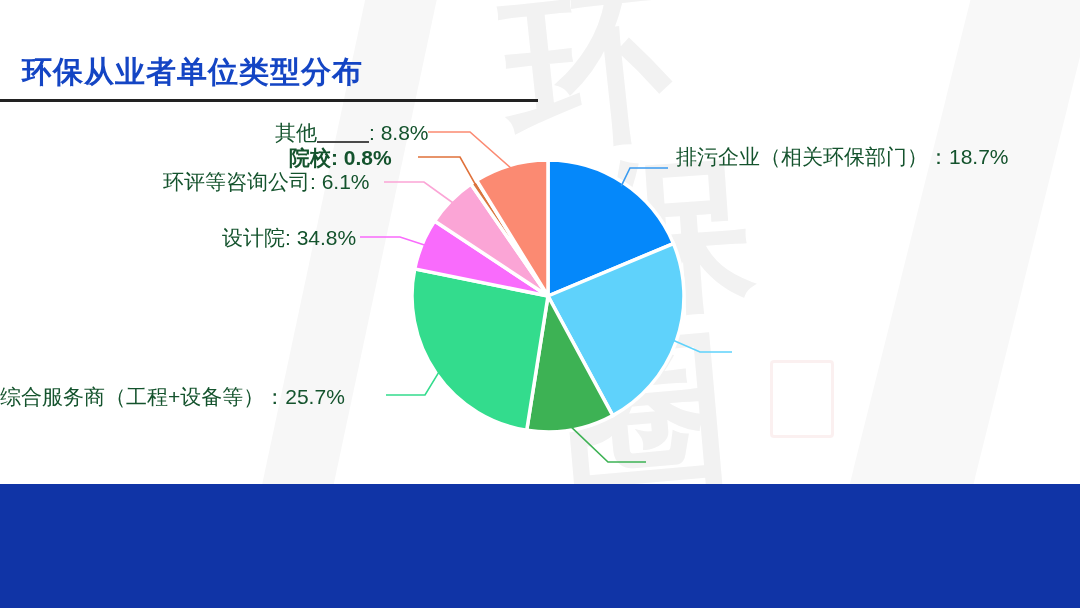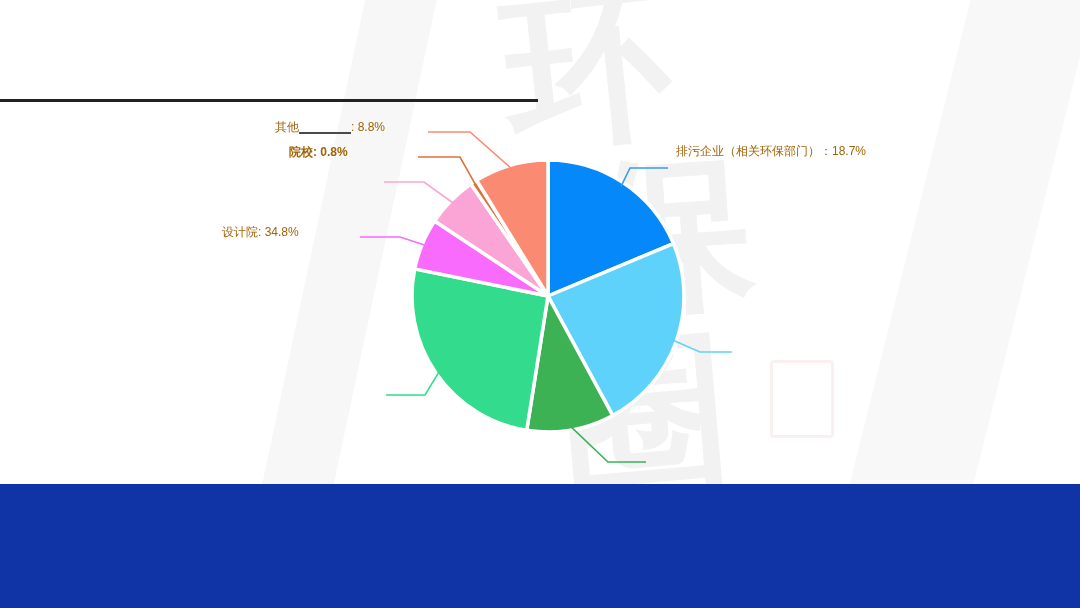--- a/index.html
+++ b/index.html
@@ -48,21 +48,21 @@
   .footer{
     position:absolute;left:0;top:484px;width:1080px;height:124px;
     background:#1034a6;
   }
 
   
   #chart-wrap{position:absolute;left:0;top:0;width:1080px;height:608px;}
   #chart-svg{position:absolute;left:0;top:0;}
 
   .lbl{
-    position:absolute;font-size:12px;color:#a16207;white-space:nowrap;
+    position:absolute;font-size:21px;color:#14532d;white-space:nowrap;
     font-family:"Liberation Sans","DejaVu Sans",sans-serif;
   }
   .lbl-r{text-align:left;}
   .lbl-l{text-align:right;}
   .blank-underline{
     display:inline-block;width:52px;border-bottom:2px solid #4a4a4a;
     vertical-align:-3px;
   }
 </style>
 </head>
@@ -70,20 +70,21 @@
 
 <div id="stage">
 
   <div class="wm-stripe"></div>
   <div class="wm-stripe2"></div>
   <div class="wm wm-1">环</div>
   <div class="wm wm-2">保</div>
   <div class="wm wm-3">圈</div>
   <div class="wm-seal"></div>
 
+  <div class="title">环保从业者单位类型分布</div>
   <div class="title-rule"></div>
 
   <div id="chart-wrap">
     <svg id="chart-svg" width="1080" height="608" viewBox="0 0 1080 608">
       <g id="slices">
           <path d="M 548 296 L 548.00 160.00 A 136 136 0 0 1 673.48 243.56 Z" fill="#0588fa" stroke="#ffffff" stroke-width="3.5"></path>
           <path d="M 548 296 L 673.48 243.56 A 136 136 0 0 1 612.77 415.59 Z" fill="#5fd2fb" stroke="#ffffff" stroke-width="3.5"></path>
           <path d="M 548 296 L 612.77 415.59 A 136 136 0 0 1 526.72 430.33 Z" fill="#3db254" stroke="#ffffff" stroke-width="3.5"></path>
           <path d="M 548 296 L 526.72 430.33 A 136 136 0 0 1 414.74 268.84 Z" fill="#33dc8d" stroke="#ffffff" stroke-width="3.5"></path>
           <path d="M 548 296 L 414.74 268.84 A 136 136 0 0 1 434.57 220.98 Z" fill="#f96bfc" stroke="#ffffff" stroke-width="3.5"></path>
@@ -100,23 +101,25 @@
           <polyline points="453.8,203.5 424,182 384,182" fill="none" stroke="#fba5d6" stroke-width="1.6"></polyline>
           <polyline points="475.9,185.4 460,157 418,157" fill="none" stroke="#e0713a" stroke-width="1.6"></polyline>
           <polyline points="512.0,169.0 470,132 428,132" fill="none" stroke="#fb8a72" stroke-width="1.6"></polyline>
         </g>
     </svg>
 
     <div class="lbl lbl-r" style="left:676px;top:143px;">排污企业（相关环保部门）：18.7%</div>
 
 
 
+    <div class="lbl lbl-l" style="left:0px;top:383px;">综合服务商（工程+设备等）：25.7%</div>
 
     <div class="lbl lbl-l" style="left:222px;top:224px;">设计院: 34.8%</div>
 
+    <div class="lbl lbl-l" style="left:163px;top:168px;">环评等咨询公司: 6.1%</div>
 
     <div class="lbl lbl-l" style="left:289px;top:144px;font-weight:bold;">院校: 0.8%</div>
 
     <div class="lbl lbl-l" style="left:275px;top:119px;">
       <span>其他</span><span class="blank-underline"></span><span>: 8.8%</span>
     </div>
   </div>
 
   <div class="footer">
     

